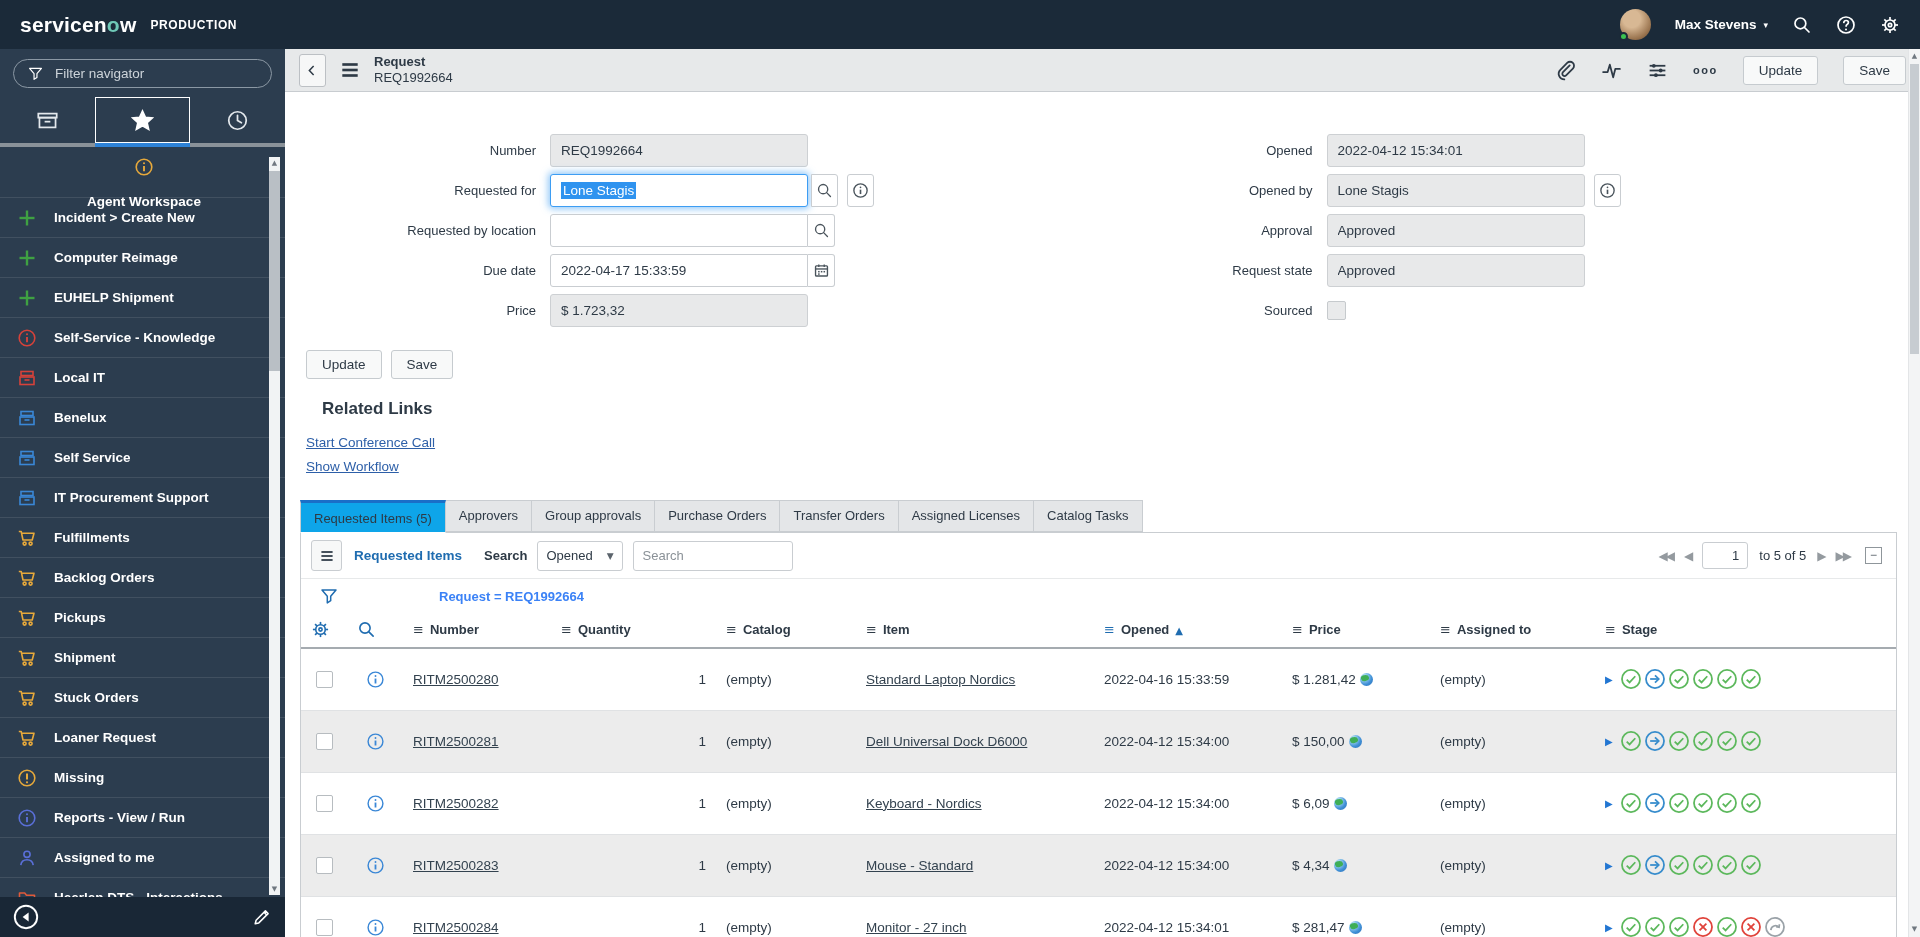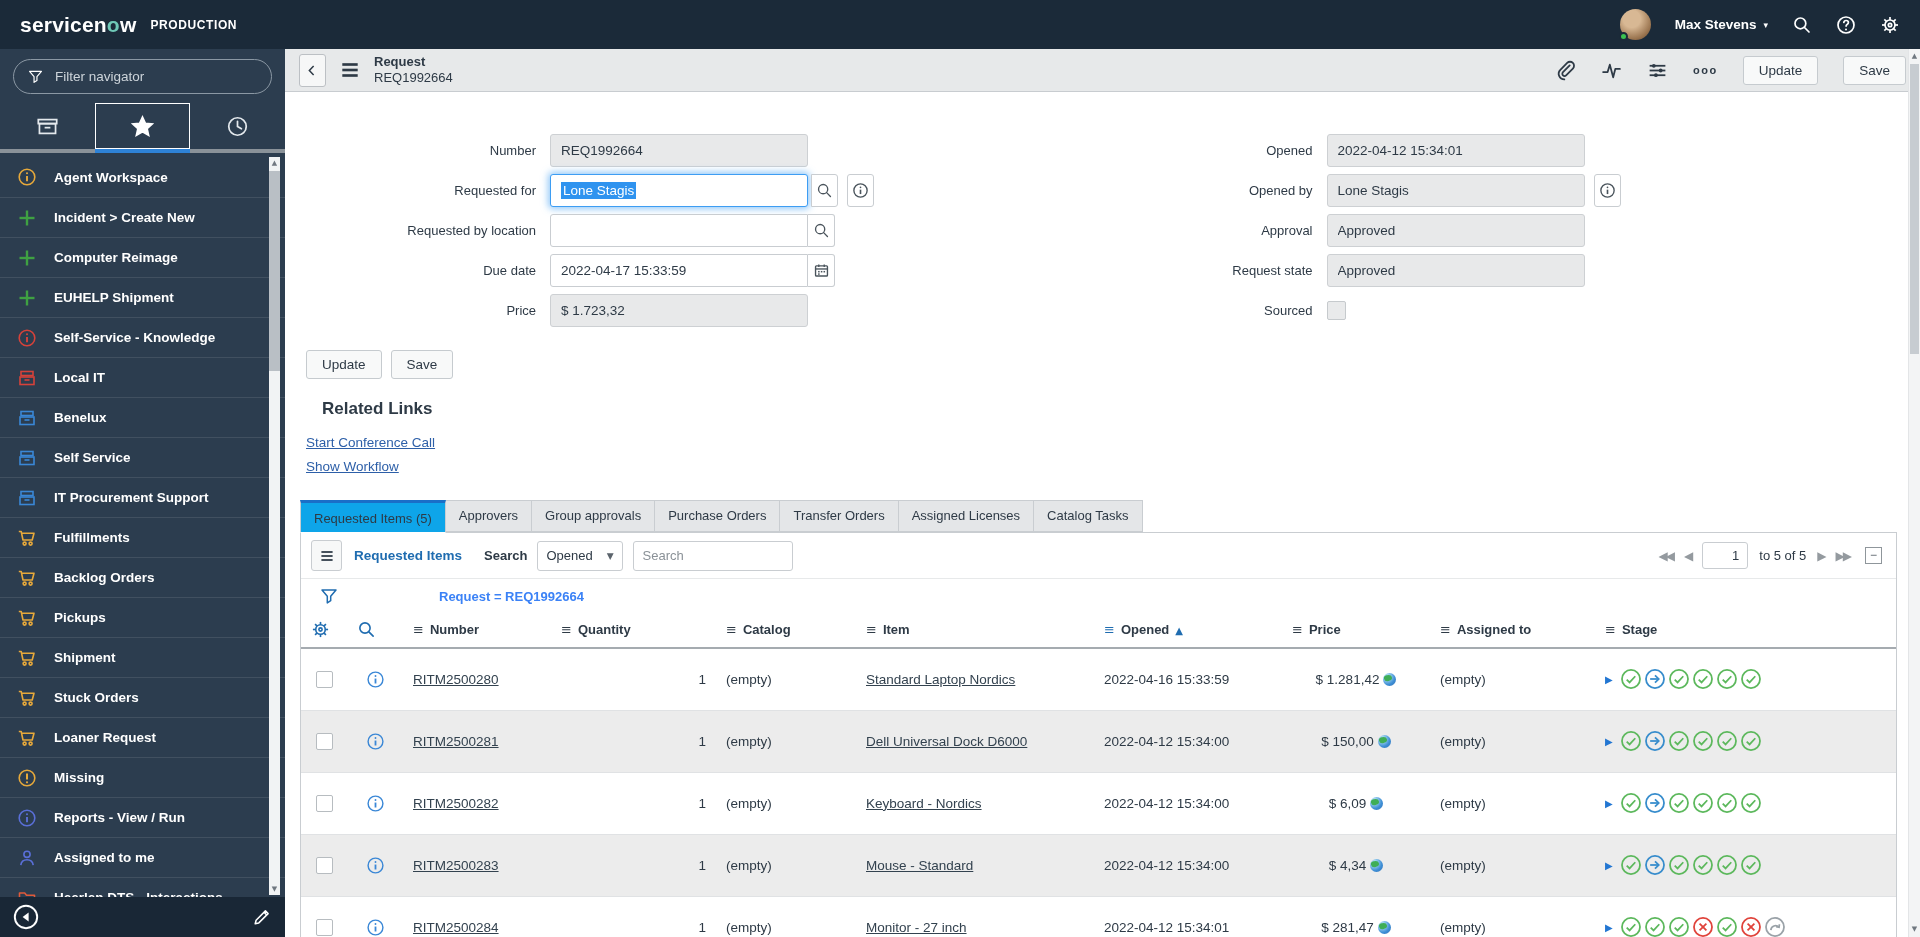--- a/index.html
+++ b/index.html
@@ -19,34 +19,34 @@
   .avatar .dot{position:absolute;width:9px;height:9px;left:-1px;bottom:-1px;background:#3ac251;
     border-radius:50%;border:2px solid #1b2a39;}
   .uname{font-size:13.5px;font-weight:600;display:flex;align-items:center;gap:7px;}
   .caret{font-size:9px;}
   .tico{width:20px;height:20px;display:inline-flex;}
   .tico svg{width:100%;height:100%;stroke:#fff;fill:none;stroke-width:1.7;}
 
   
   .sidebar{position:absolute;top:49px;left:0;bottom:0;width:285px;background:#2c3d4f;}
   .filter-wrap{padding:10px 13px 9px;}
-  .filter-box{height:35px;border:1px solid #8b98a4;border-radius:18px;display:flex;align-items:center;
+  .filter-box{height:29px;border:1px solid #8b98a4;border-radius:18px;display:flex;align-items:center;
     gap:9px;padding:0 13px;color:#cdd4da;}
   .filter-box svg{width:17px;height:17px;stroke:#fff;fill:none;stroke-width:1.4;flex:0 0 auto;}
   .filter-box input{background:transparent;border:none;outline:none;color:#e8edf1;font-size:13.5px;width:100%;}
   .filter-box input::placeholder{color:#cdd4da;}
   .side-tabs{display:flex;height:50px;border-bottom:4px solid #8a9299;}
   .stab{flex:1;display:flex;align-items:center;justify-content:center;color:#e4e9ed;cursor:pointer;}
   .stab svg{width:23px;height:23px;stroke:#e4e9ed;fill:none;stroke-width:1.5;}
   .stab.active{outline:1px solid #fff;outline-offset:-1px;box-shadow:0 4px 0 0 #2e82d6;}
   .stab.active svg{fill:#fff;stroke:#fff;}
   .side-menu{position:absolute;top:108px;left:0;right:0;bottom:40px;overflow:hidden;}
   .sitem{height:40px;display:flex;align-items:center;gap:17px;padding:0 14px 0 17px;
     border-top:1px solid rgba(255,255,255,.10);color:#fff;font-size:13.5px;font-weight:600;cursor:pointer;}
-  .sitem:first-child{border-top:none;}
+  .sitem:first-child{border-top:none;flex-direction:column;}
   .sicon{width:20px;height:20px;flex:0 0 auto;display:inline-flex;}
   .sicon svg{width:100%;height:100%;stroke:currentColor;fill:none;stroke-width:1.6;}
   .side-scrollbar{position:absolute;top:108px;bottom:42px;right:5px;width:11px;background:#f1f3f4;}
   .side-scrollbar .sb-up,.side-scrollbar .sb-down{position:absolute;left:0;right:0;height:12px;
     color:#707880;font-size:7px;text-align:center;line-height:12px;}
   .side-scrollbar .sb-up{top:0;} .side-scrollbar .sb-down{bottom:0;}
   .side-scrollbar .thumb{position:absolute;top:14px;height:200px;left:0;right:0;background:#b9bfc5;}
   .side-footer{position:absolute;bottom:0;height:40px;left:0;right:0;background:#192736;
     display:flex;align-items:center;justify-content:space-between;padding:0 13px;}
   .side-footer .fico{width:26px;height:26px;display:inline-flex;color:#fff;cursor:pointer;}
@@ -141,21 +141,21 @@
   .hico svg{width:100%;height:100%;stroke:currentColor;fill:none;stroke-width:1.7;}
   table.list td{padding:0 10px;height:62px;border-bottom:1px solid #e0e2e4;font-size:13.5px;color:#2e3a46;}
   tr.alt td{background:#ececec;}
   td.sel,td.inf{text-align:center;padding:0 4px;}
   .cb{display:inline-block;width:17px;height:17px;border:1px solid #b7bcc0;border-radius:2px;
     background:#fff;vertical-align:middle;cursor:pointer;}
   .rinfo{width:19px;height:19px;display:inline-flex;color:#3a87d6;vertical-align:middle;cursor:pointer;}
   .rinfo svg{width:100%;height:100%;stroke:currentColor;fill:none;stroke-width:1.5;}
   td a{color:#33424f;text-decoration:underline;cursor:pointer;}
   td.qty{text-align:right;padding-right:16px;}
-  td.price{text-align:center;white-space:nowrap;}
+  td.price{text-align:left;white-space:nowrap;}
   .globe{width:13px;height:13px;border-radius:50%;display:inline-block;vertical-align:-2px;margin-left:4px;
     background:radial-gradient(circle at 32% 30%,#a6d8f2 0 18%,#3f8fd6 60%,#2f6fb4);position:relative;overflow:hidden;}
   .globe:after{content:"";position:absolute;width:8px;height:6px;left:1px;top:2px;background:#3fae57;
     border-radius:45% 60% 50% 55%;transform:rotate(-14deg);}
   .stagewrap{display:flex;align-items:center;gap:2px;}
   .play{color:#2276d2;font-size:10px;margin-right:5px;cursor:pointer;}
   .stg{width:22px;height:22px;stroke:currentColor;fill:none;stroke-width:1.6;cursor:pointer;flex:0 0 auto;}
   .list-footer{display:flex;align-items:center;padding:13px 10px 15px;}
   .list-footer .cb{margin-left:12px;}
   .actions-select{height:31px;border:1px solid #c9cdd1;border-radius:3px;background:#fff;display:flex;

